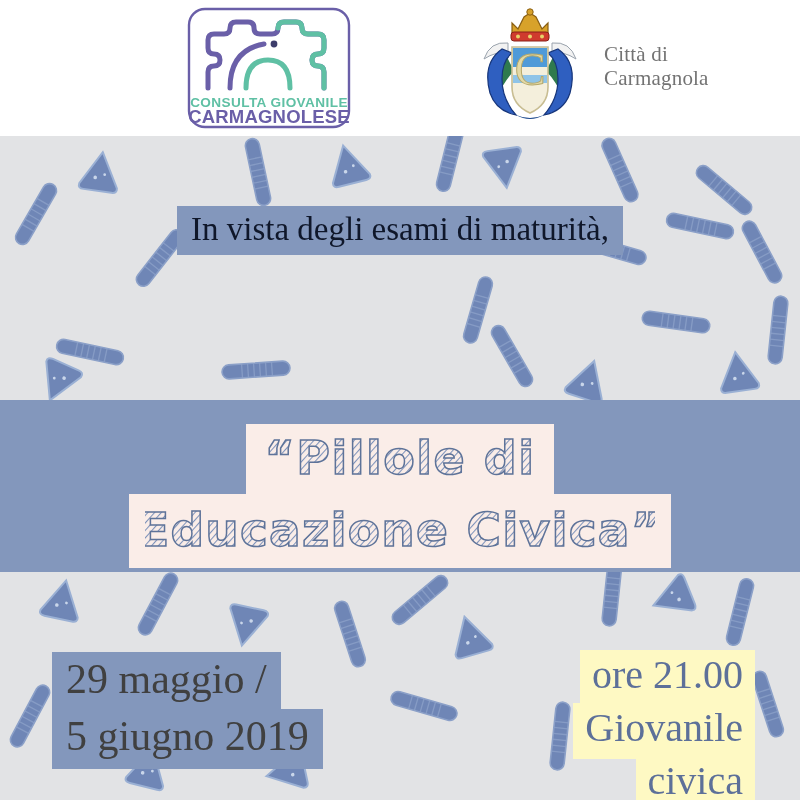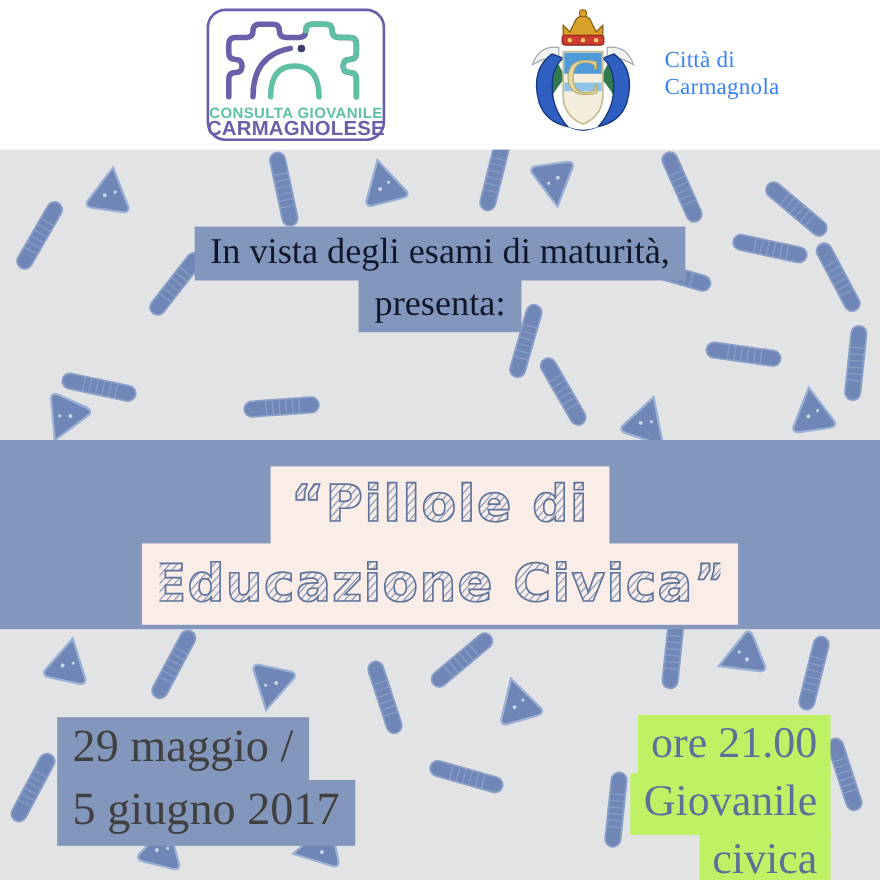--- a/index.html
+++ b/index.html
@@ -22,21 +22,21 @@
   #logo-consulta{
     position:absolute;left:186px;top:6px;width:166px;height:124px;
   }
   #crest-block{
     position:absolute;left:468px;top:2px;height:130px;
     display:flex;align-items:center;gap:12px;
   }
   #crest{width:124px;height:128px;}
   #crest-caption{
     font-family:"Liberation Serif", serif;
-    font-size:21px;line-height:1.12;color:#3b82f6;
+    font-size:21px;line-height:1.12;color:#737373;
     letter-spacing:.2px;white-space:pre-line;
   }
 
   
   #pattern{position:absolute;left:0;top:0;width:800px;height:800px;z-index:5;}
 
   
   #mid-band{
     position:absolute;left:0;top:400px;width:800px;height:172px;
     background:#8397bc;z-index:10;
@@ -85,21 +85,21 @@
   }
 
   
   #venue-block{
     position:absolute;left:505px;top:650px;z-index:25;
     text-align:right;width:250px;
   }
   #venue-block .row{line-height:0;}
   #venue-block .row + .row{margin-top:-3px;}
   #venue-block .line{
-    display:inline-block;background:#bef264;color:#5d7099;
+    display:inline-block;background:#fef9c3;color:#5d7099;
     font-family:"Liberation Serif", serif;
     font-size:40px;line-height:1.0;
     padding:5px 12px 11px 12px;white-space:nowrap;
   }
 </style>
 </head>
 <body>
 
 <div id="poster">
 
@@ -212,23 +212,20 @@
       </svg>
       <div id="crest-caption">Città di
 Carmagnola</div>
     </div>
   </div>
 
   <div id="intro">
     <div class="row">
       <span class="line">In vista degli esami di maturità,</span>
     </div>
-    <div class="row">
-      <span class="line">presenta:</span>
-    </div>
   </div>
 
   <div id="title">
     <div class="row">
       <span class="sketch">
         <svg width="276" height="56" viewBox="0 0 276 56" xmlns="http://www.w3.org/2000/svg">
           <defs>
             <pattern id="hatch1" width="5" height="5" patternUnits="userSpaceOnUse" patternTransform="rotate(42)">
               <line x1="0" y1="0" x2="0" y2="5" stroke="#7d92ba" stroke-width="2.1"></line>
             </pattern>
@@ -249,21 +246,21 @@
         </svg>
       </span>
     </div>
   </div>
 
   <div id="date-block">
     <div class="row">
       <span class="line">29 maggio /</span>
     </div>
     <div class="row">
-      <span class="line">5 giugno 2017</span>
+      <span class="line">5 giugno 2019</span>
     </div>
   </div>
 
   <div id="venue-block">
     <div class="row">
       <span class="line">ore 21.00</span>
     </div>
     <div class="row">
       <span class="line">Giovanile</span>
     </div>

